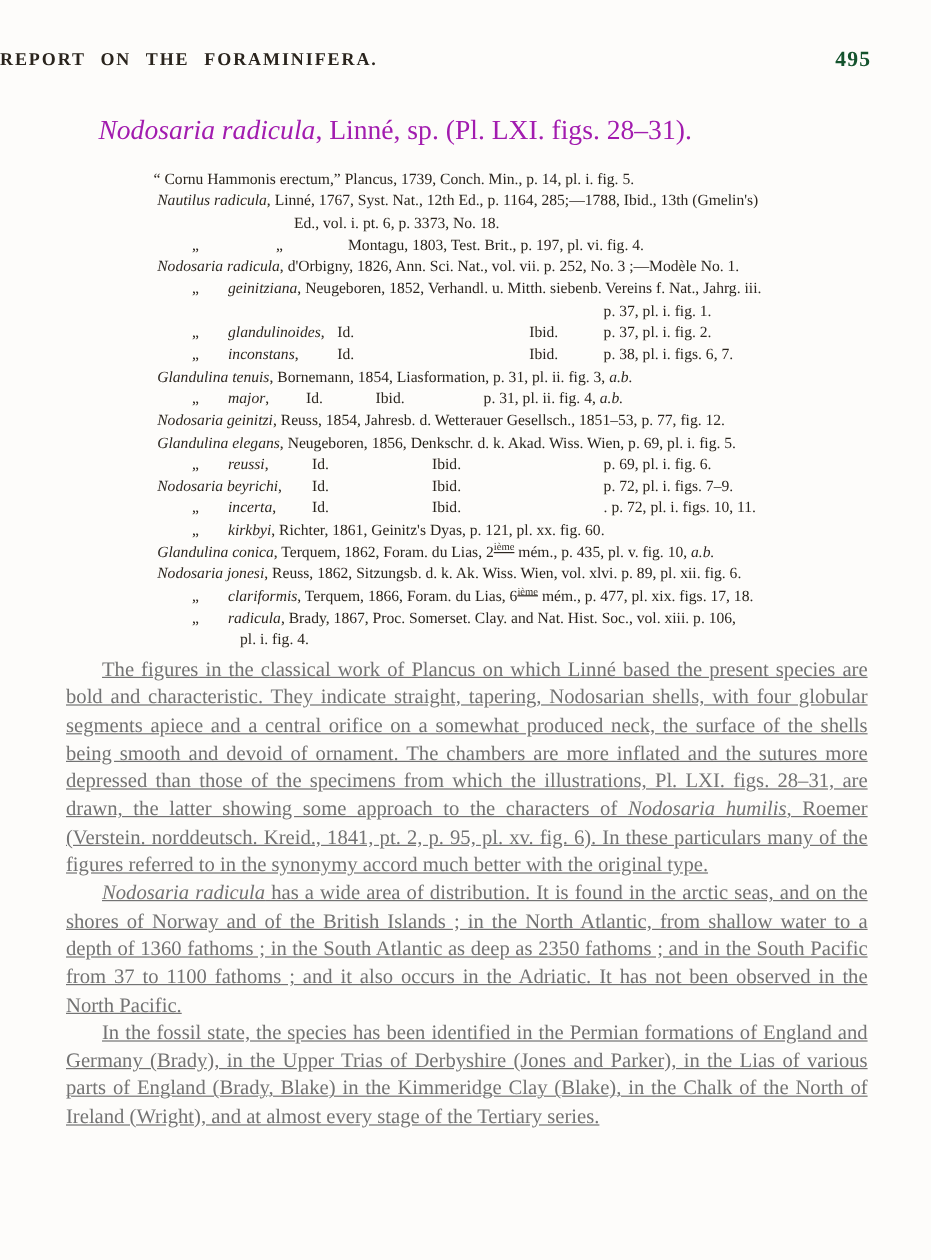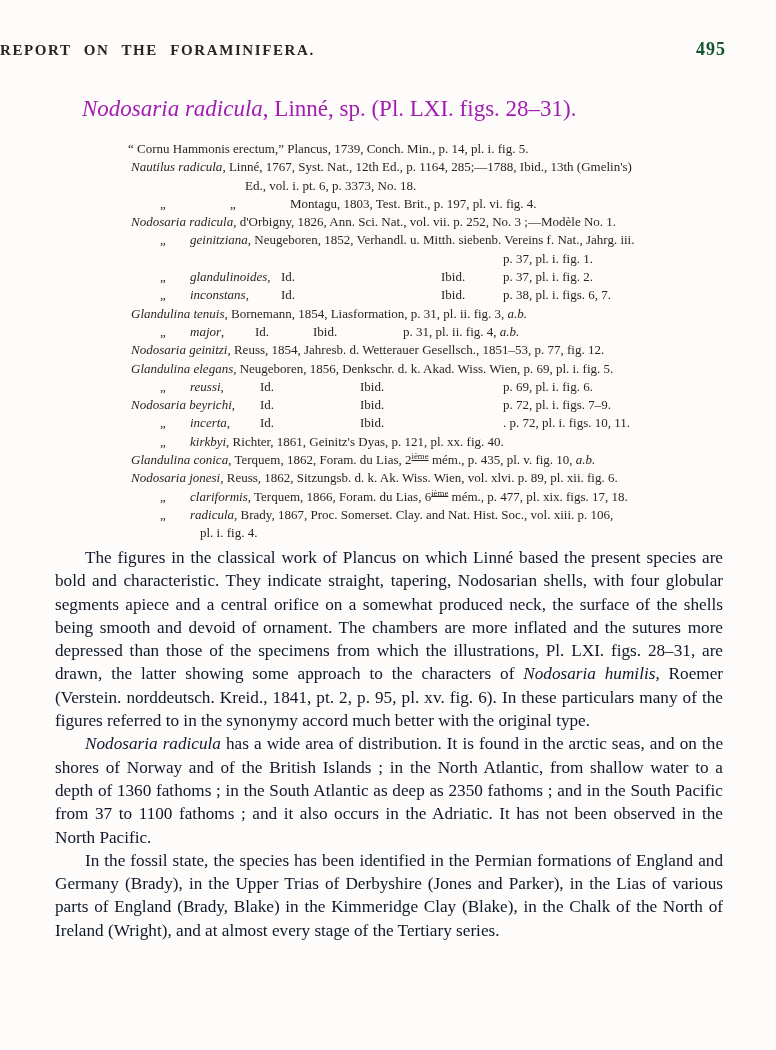--- a/index.html
+++ b/index.html
@@ -49,21 +49,21 @@
   .col-idB     { left:135px; }
   .col-ibidB   { left:193px; }
   .col-idC     { left:140px; }
   .col-ibidC   { left:240px; }
   .it { font-style:italic; }
   sup { font-size:0.68em; line-height:0; vertical-align:super;text-decoration:underline; }
   
   .body-text {
     position:absolute; top:546px; left:55px; width:668px;
     font-size:17.2px; line-height:23.3px;
-    text-align:justify; color:#0f172a;
+    text-align:justify; color:#737373;text-decoration:underline;
   }
   .body-text p { margin:0; text-indent:30px; }
 </style>
 </head>
 <body>
 
 <div class="page">
   <div class="running-head">REPORT ON THE FORAMINIFERA.</div>
   <div class="page-number">495</div>
 
@@ -139,21 +139,21 @@
       </div>
       <div class="syn-line">
         <span class="cell col-ditto"><span>„</span></span>
         <span class="cell col-species"><span class="it">incerta</span><span>,</span></span>
         <span class="cell col-idC"><span>Id.</span></span>
         <span class="cell col-ibidC"><span>Ibid.</span></span>
         <span class="cell col-ref"><span>. p. 72, pl. i. figs. 10, 11.</span></span>
       </div>
       <div class="syn-line">
         <span class="cell col-ditto"><span>„</span></span>
-        <span class="cell col-species"><span class="it">kirkbyi</span><span>, Richter, 1861, Geinitz's Dyas, p. 121, pl. xx. fig. 40.</span></span>
+        <span class="cell col-species"><span class="it">kirkbyi</span><span>, Richter, 1861, Geinitz's Dyas, p. 121, pl. xx. fig. 60.</span></span>
       </div>
       <div class="syn-line">
         <span class="cell col-start"><span class="it">Glandulina conica</span><span>, Terquem, 1862, Foram. du Lias, 2</span><sup>ième</sup><span> mém., p. 435, pl. v. fig. 10, </span><span class="it">a.b.</span></span>
       </div>
       <div class="syn-line">
         <span class="cell col-start"><span class="it">Nodosaria jonesi</span><span>, Reuss, 1862, Sitzungsb. d. k. Ak. Wiss. Wien, vol. xlvi. p. 89, pl. xii. fig. 6.</span></span>
       </div>
       <div class="syn-line">
         <span class="cell col-ditto"><span>„</span></span>
         <span class="cell col-species"><span class="it">clariformis</span><span>, Terquem, 1866, Foram. du Lias, 6</span><sup>ième</sup><span> mém., p. 477, pl. xix. figs. 17, 18.</span></span>

